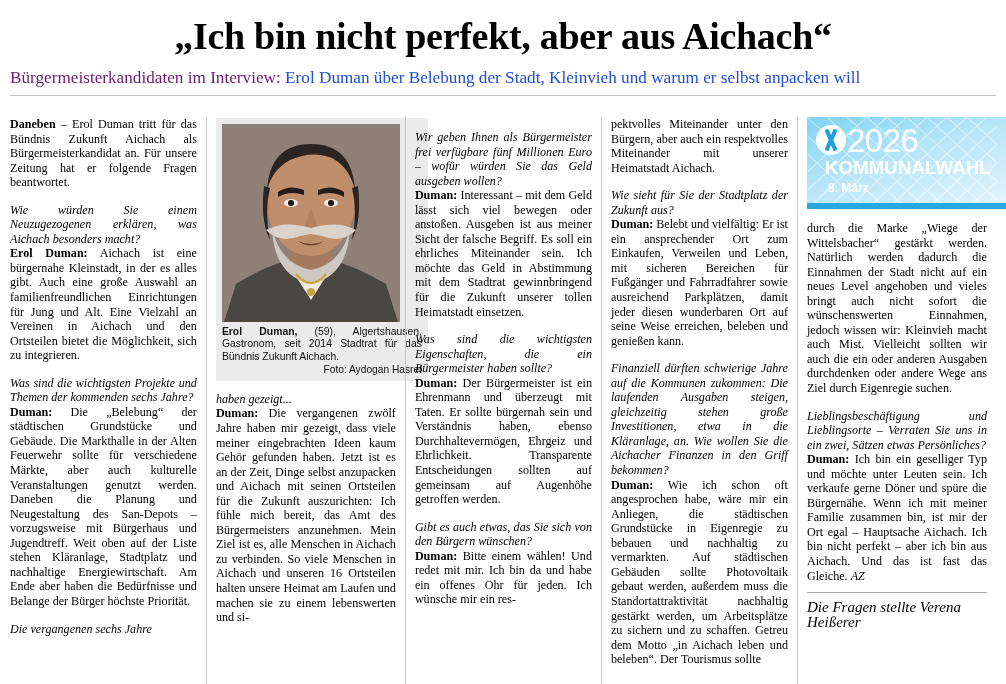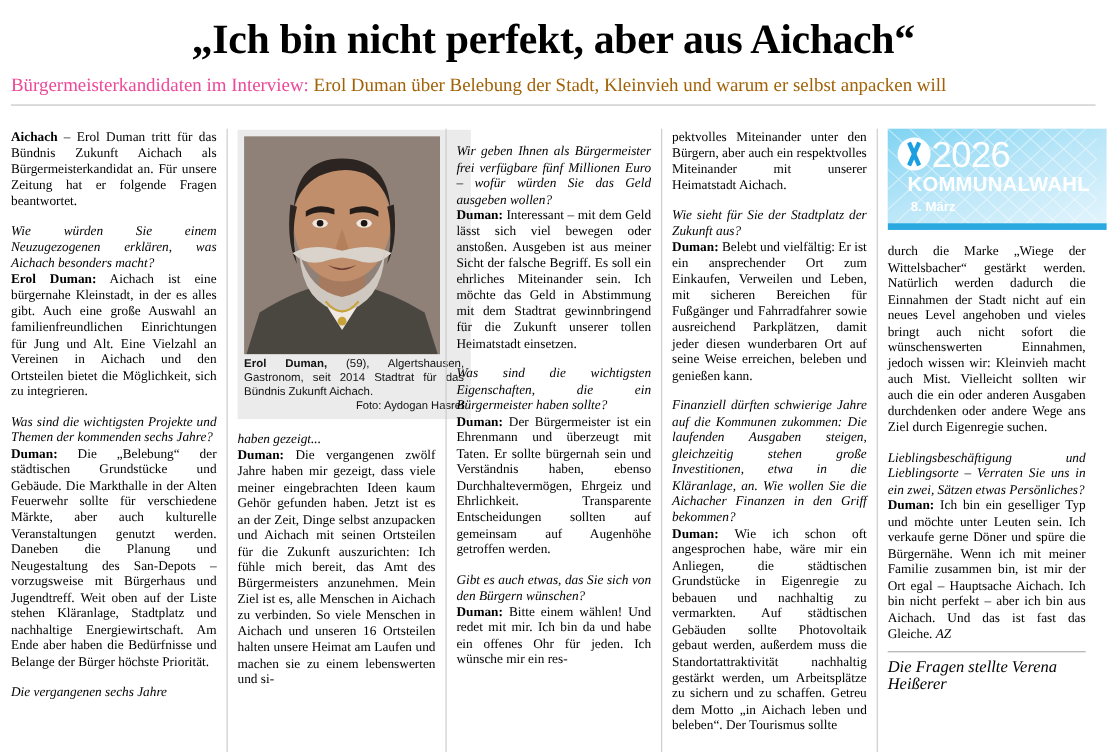--- a/index.html
+++ b/index.html
@@ -35,25 +35,25 @@
   }
   .subhead-row {
     margin: 9px 10px 0 10px;
     padding: 0 0 7px 0;
     font-size: 17.2px;
     line-height: 21px;
     white-space: nowrap;
     border-bottom: 1px solid #bfbfbf;
   }
   .subhead-kicker {
-    color: #ec4899;
+    color: #701a75;
     font-weight: 400;
   }
   .subhead-text {
-    color: #a16207;
+    color: #1d4ed8;
   }
 
   
   .columns {
     position: absolute;
     top: 103px;
     left: 10px;
     width: 986px;
     height: 578px;
     display: flex;
@@ -230,21 +230,21 @@
 
   <h1 class="headline">„Ich bin nicht perfekt, aber aus Aichach“</h1>
 
   <div class="subhead-row">
     <span class="subhead-kicker">Bürgermeisterkandidaten im Interview:</span><span class="subhead-text"> Erol Duman über Belebung der Stadt, Kleinvieh und warum er selbst anpacken will</span>
   </div>
 
   <div class="columns">
 
     <div class="col col-1">
-      <p class="body"><span class="lead-in">Aichach</span><span> – Erol Duman tritt für das Bündnis Zukunft Aichach als Bürgermeisterkandidat an. Für unsere Zeitung hat er folgende Fragen beantwortet.</span></p>
+      <p class="body"><span class="lead-in">Daneben</span><span> – Erol Duman tritt für das Bündnis Zukunft Aichach als Bürgermeisterkandidat an. Für unsere Zeitung hat er folgende Fragen beantwortet.</span></p>
       <p class="q">Wie würden Sie einem Neuzugezogenen erklären, was Aichach besonders macht?</p>
       <p class="a"><span class="lead-in">Erol Duman:</span><span> Aichach ist eine bürgernahe Kleinstadt, in der es alles gibt. Auch eine große Auswahl an familienfreundlichen Einrichtungen für Jung und Alt. Eine Vielzahl an Vereinen in Aichach und den Ortsteilen bietet die Möglichkeit, sich zu integrieren.</span></p>
       <p class="q">Was sind die wichtigsten Projekte und Themen der kommenden sechs Jahre?</p>
       <p class="a"><span class="lead-in">Duman:</span><span> Die „Belebung“ der städtischen Grundstücke und Gebäude. Die Markthalle in der Alten Feuerwehr sollte für verschiedene Märkte, aber auch kulturelle Veranstaltungen genutzt werden. Daneben die Planung und Neugestaltung des San-Depots – vorzugsweise mit Bürgerhaus und Jugendtreff. Weit oben auf der Liste stehen Kläranlage, Stadtplatz und nachhaltige Energiewirtschaft. Am Ende aber haben die Bedürfnisse und Belange der Bürger höchste Priorität.</span></p>
       <p class="q">Die vergangenen sechs Jahre</p>
     </div>
 
     <div class="col col-2">
       <div class="photo-block">
         <div class="photo">

